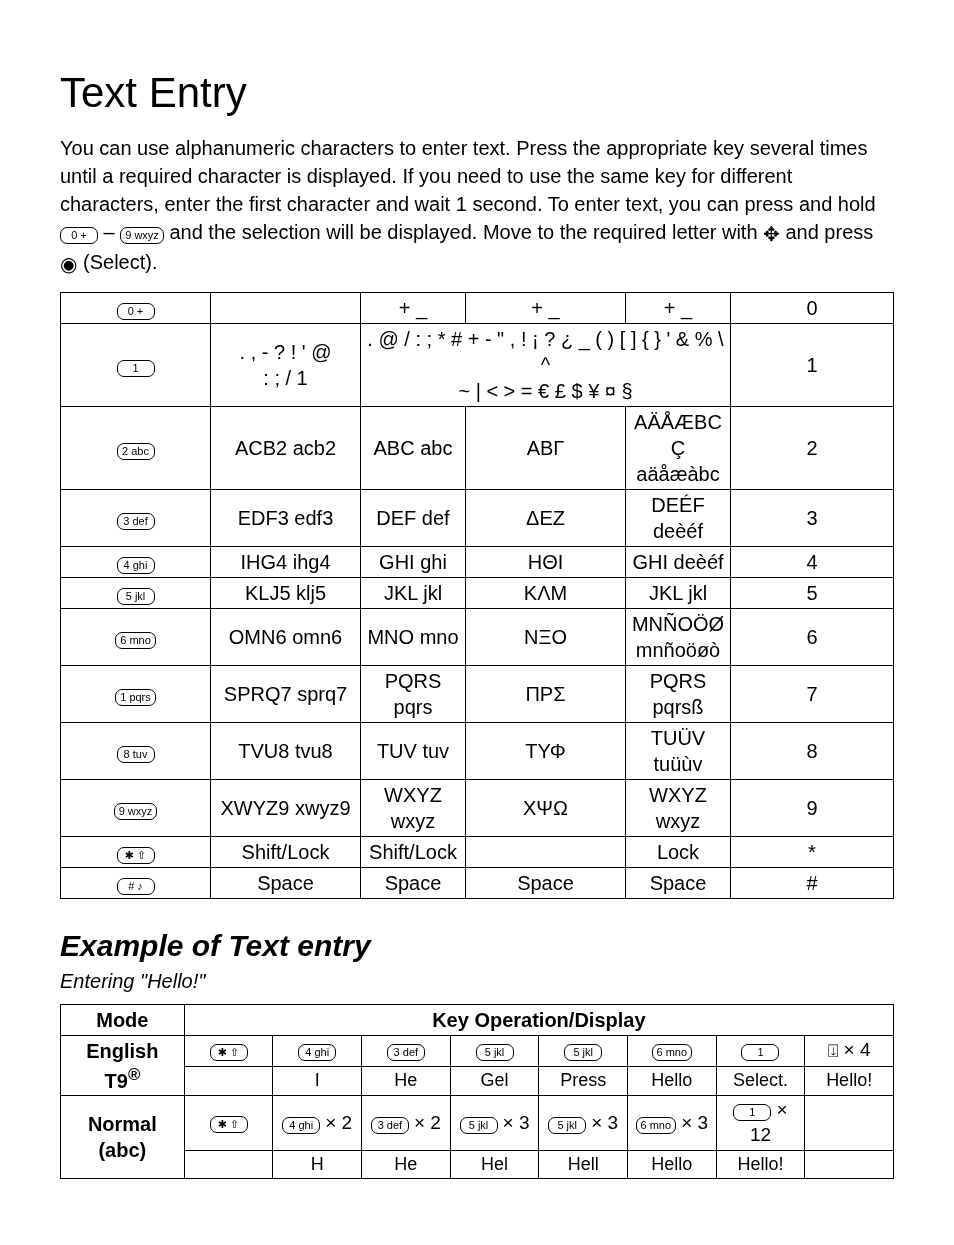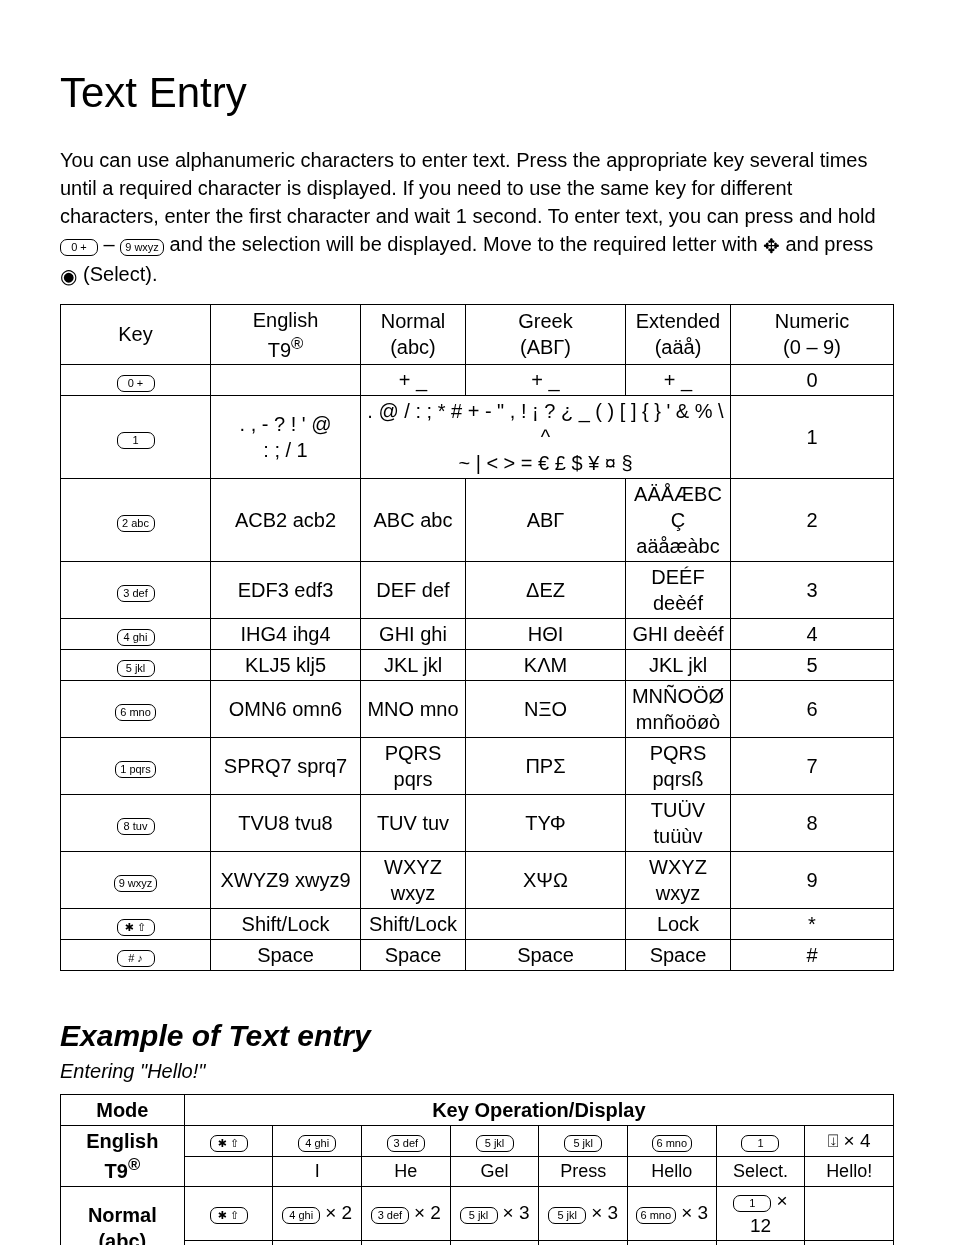--- a/index.html
+++ b/index.html
@@ -1,19 +1,19 @@
 <!DOCTYPE html>
 <html><head>
 <meta charset="utf-8">
 <style>
 html,body{margin:0;padding:0;background:#fff;color:#000;font-family:Arial,Helvetica,sans-serif}
 .page{box-sizing:border-box;width:954px;margin:0 auto;padding:70px 60px 20px 60px}
-h1{font:normal 42px/1.1 Arial,Helvetica,sans-serif;margin:0 0 30px 0}
+h1{font:normal 42px/1.1 Arial,Helvetica,sans-serif;margin:0 0 18px 0}
 .intro{font:normal 20px/1.4 Arial,Helvetica,sans-serif;margin:0 0 14px 0}
-h2{font:italic bold 30px/1.1 Arial,Helvetica,sans-serif;margin:48px 0 6px 0}
+h2{font:italic bold 30px/1.1 Arial,Helvetica,sans-serif;margin:30px 0 6px 0}
 .sub{font:italic 20px/1.3 Arial,Helvetica,sans-serif;margin:0 0 10px 0}
 table{border-collapse:collapse;width:100%;table-layout:fixed}
 td,th{border:1px solid #000;padding:2px 4px;font:normal 20px/1.3 Arial,Helvetica,sans-serif;text-align:center;vertical-align:middle;word-break:break-word}
 th{font-weight:bold}
 .hdr-row td{background:#d9d9d9}
 .blank{background:#d9d9d9}
 .t1 col.key{width:80px}
 .t1 col.e{width:150px}
 .t1 col.n{width:150px}
 .t1 col.g{width:105px}
@@ -41,32 +41,20 @@
     <span> and the selection will be displayed. Move to the required letter with </span>
     <span class="icon">✥</span>
     <span> and press </span>
     <span class="icon">◉</span>
     <span> (Select).</span>
   </p>
 
   <table class="t1">
     <colgroup><col class="key"><col class="e"><col class="n"><col class="g"><col class="x"><col class="num"></colgroup>
     <tbody>
-    <tr>
-      <td>Key</td>
-      <td><span style="white-space:pre-line">English
-T9</span><sup>®</sup></td>
-      <td>Normal (abc)</td>
-      <td style="white-space:pre-line">Greek
-(ΑΒΓ)</td>
-      <td style="white-space:pre-line">Extended
-(aäå)</td>
-      <td style="white-space:pre-line">Numeric
-(0 – 9)</td>
-    </tr>
     </tbody>
       <tbody id="t1body">
         <tr>
           <td><span class="key nosplit">0 +</span></td>
           <td style="white-space:pre-line"></td>
           <td>+ _</td>
           <td>+ _</td>
           <td style="white-space:pre-line">+ _</td>
           <td>0</td>
         </tr>

